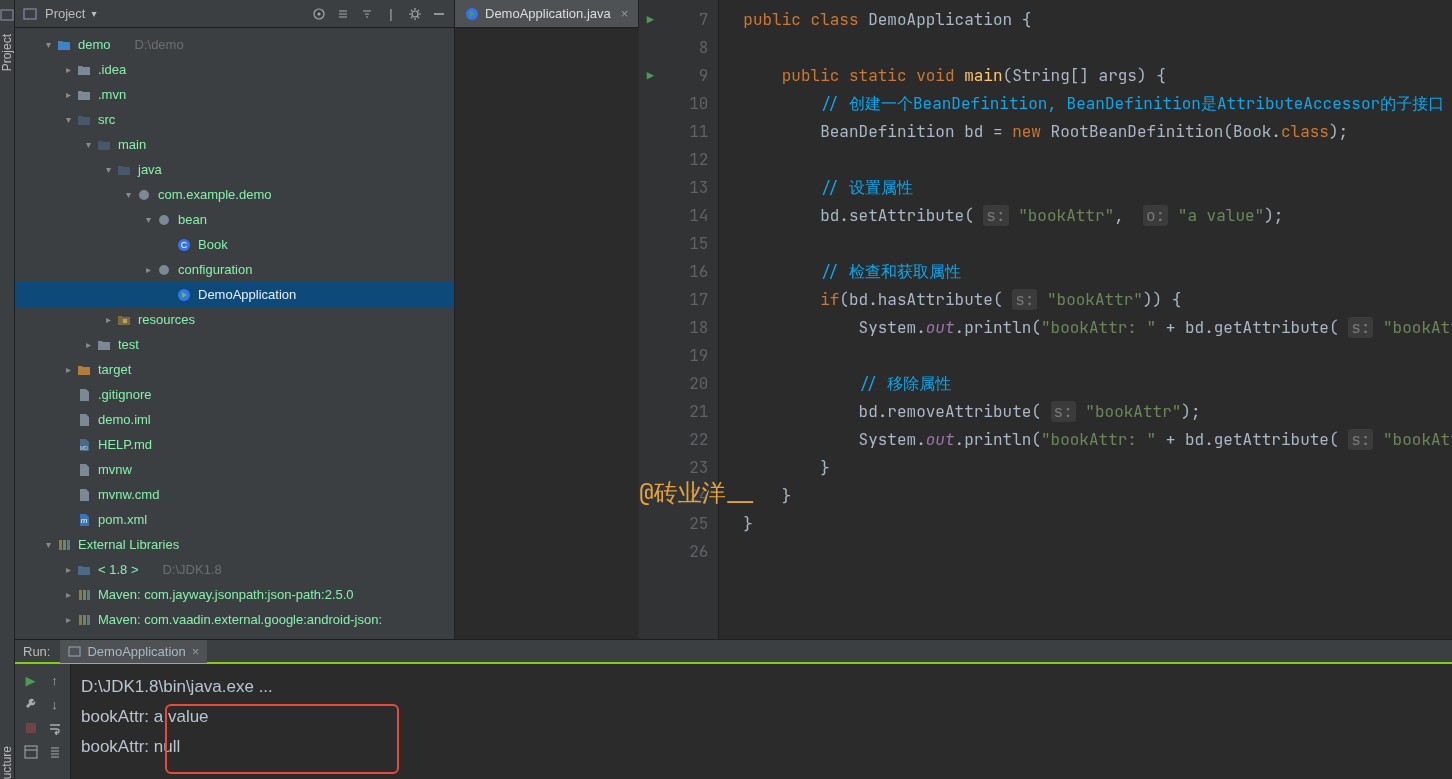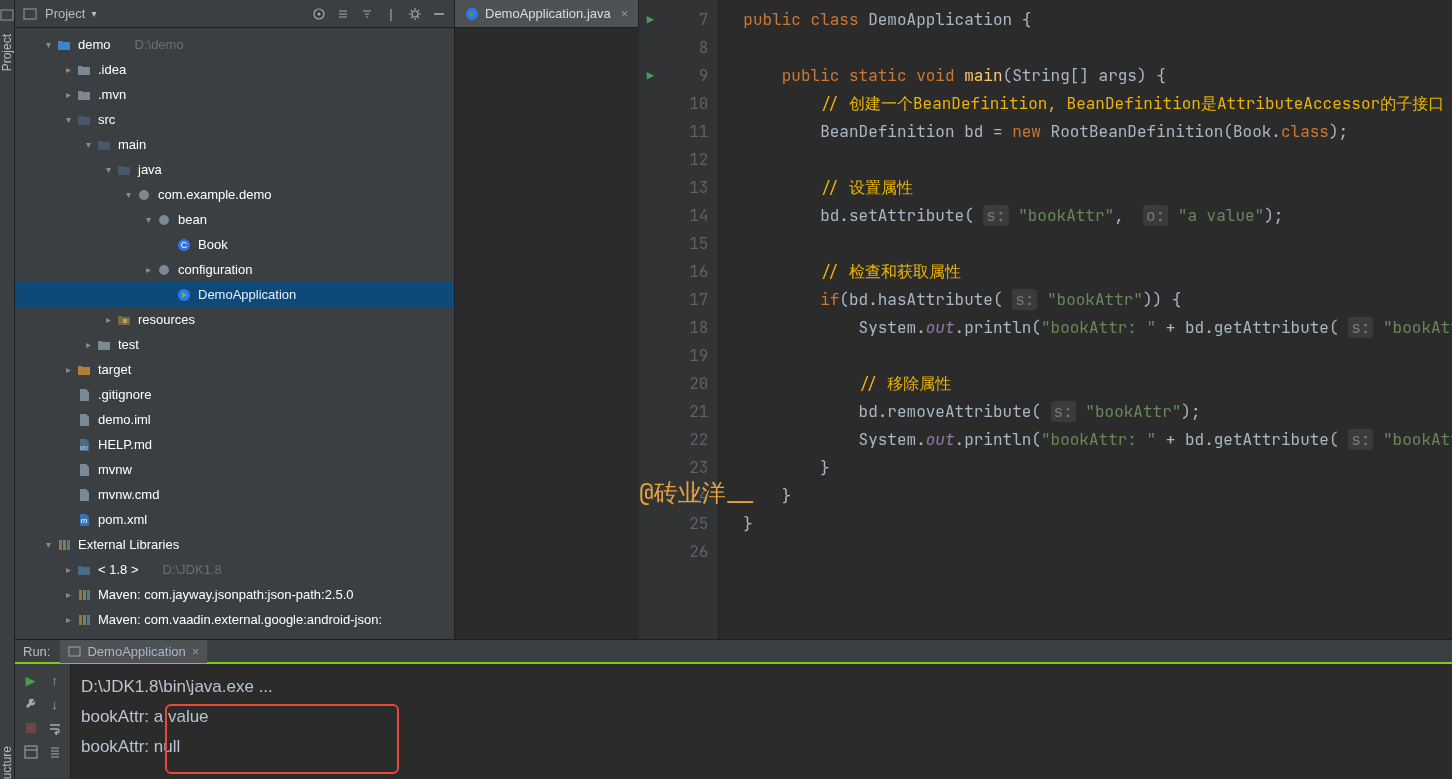--- a/index.html
+++ b/index.html
@@ -19,39 +19,39 @@
 .sb-title{display:flex;align-items:center;gap:6px;color:#bbb}
 .sb-title .caret{color:#bbb;font-size:10px}
 .sb-spacer{flex:1}
 .sb-ico{width:18px;height:18px;display:flex;align-items:center;justify-content:center;color:#aaa}
 .tree{flex:1;overflow:auto;padding-top:4px}
 .trow{display:flex;align-items:center;height:25px;white-space:nowrap;color:#b8c4d1;padding-right:8px}
 .trow.sel{background:#0d4a7a}
 .trow .tw{width:15px;display:inline-flex;justify-content:center;color:#8a8a8a;font-size:10px}
 .trow .pad{display:inline-block}
 .trow .ic{width:16px;height:14px;display:inline-flex;align-items:center;justify-content:center;margin-right:6px}
-.trow .txt{color:#ffffff}
+.trow .txt{color:#86efac}
 .trow .hint{color:#6e6e6e;margin-left:24px}
 .trow.sel .txt,.trow.sel .hint{color:#e4efff}
 
 .editor{flex:1;display:flex;flex-direction:row;background:#2b2b2b;min-width:0}
 .tabbar{height:28px;background:#3c3f41;border-bottom:1px solid #1e1f22;display:flex;align-items:flex-end}
 .etab{height:27px;display:flex;align-items:center;gap:6px;padding:0 10px;background:#4e5254;color:#ddd;border-right:1px solid #1e1f22;font-size:13px}
 .etab .close{color:#999;font-size:13px;margin-left:4px}
 .code-area{flex:1;display:flex;min-height:0;font-family:"JetBrains Mono",Consolas,monospace;font-size:16px;line-height:28px;position:relative}
 .gutter{width:58px;background:#313335;border-right:1px solid #1e1f22;color:#5f6366;text-align:right;padding:6px 10px 0 0;user-select:none}
 .gut-row{height:28px;position:relative}
 .runicons{width:22px;background:#313335;color:#5f6366;padding-top:6px}
 .runicons .g{height:28px;display:flex;align-items:center;justify-content:center;color:#499c54;font-size:12px}
 .foldcol{width:14px;background:#2b2b2b}
 .code{flex:1;padding:6px 0 8px 10px;white-space:pre;color:#a9b7c6;overflow:hidden}
 .code .row{height:28px}
 .kw{color:#cc7832}
 .str{color:#6a8759}
-.cm{color:#eab308}
+.cm{color:#0ea5e9}
 .id{color:#a9b7c6}
 .fld{color:#9876aa;font-style:italic}
 .mth{color:#ffc66d}
 .typ{color:#a9b7c6}
 .hint2{background:#3b3b3b;color:#787878;border-radius:3px;padding:0 3px;font-style:normal}
 .watermark{position:absolute;left:0;bottom:132px;color:#e6a23c;font-size:24px;pointer-events:none}
 
 .runwin{height:140px;border-top:1px solid #1e1f22;background:#2b2b2b;display:flex;flex-direction:column}
 .run-tab{height:24px;background:#3c3f41;border-bottom:2px solid #84cc16;display:flex;align-items:center;padding-left:8px;gap:10px}
 .run-tab .rlabel{color:#bbb}

